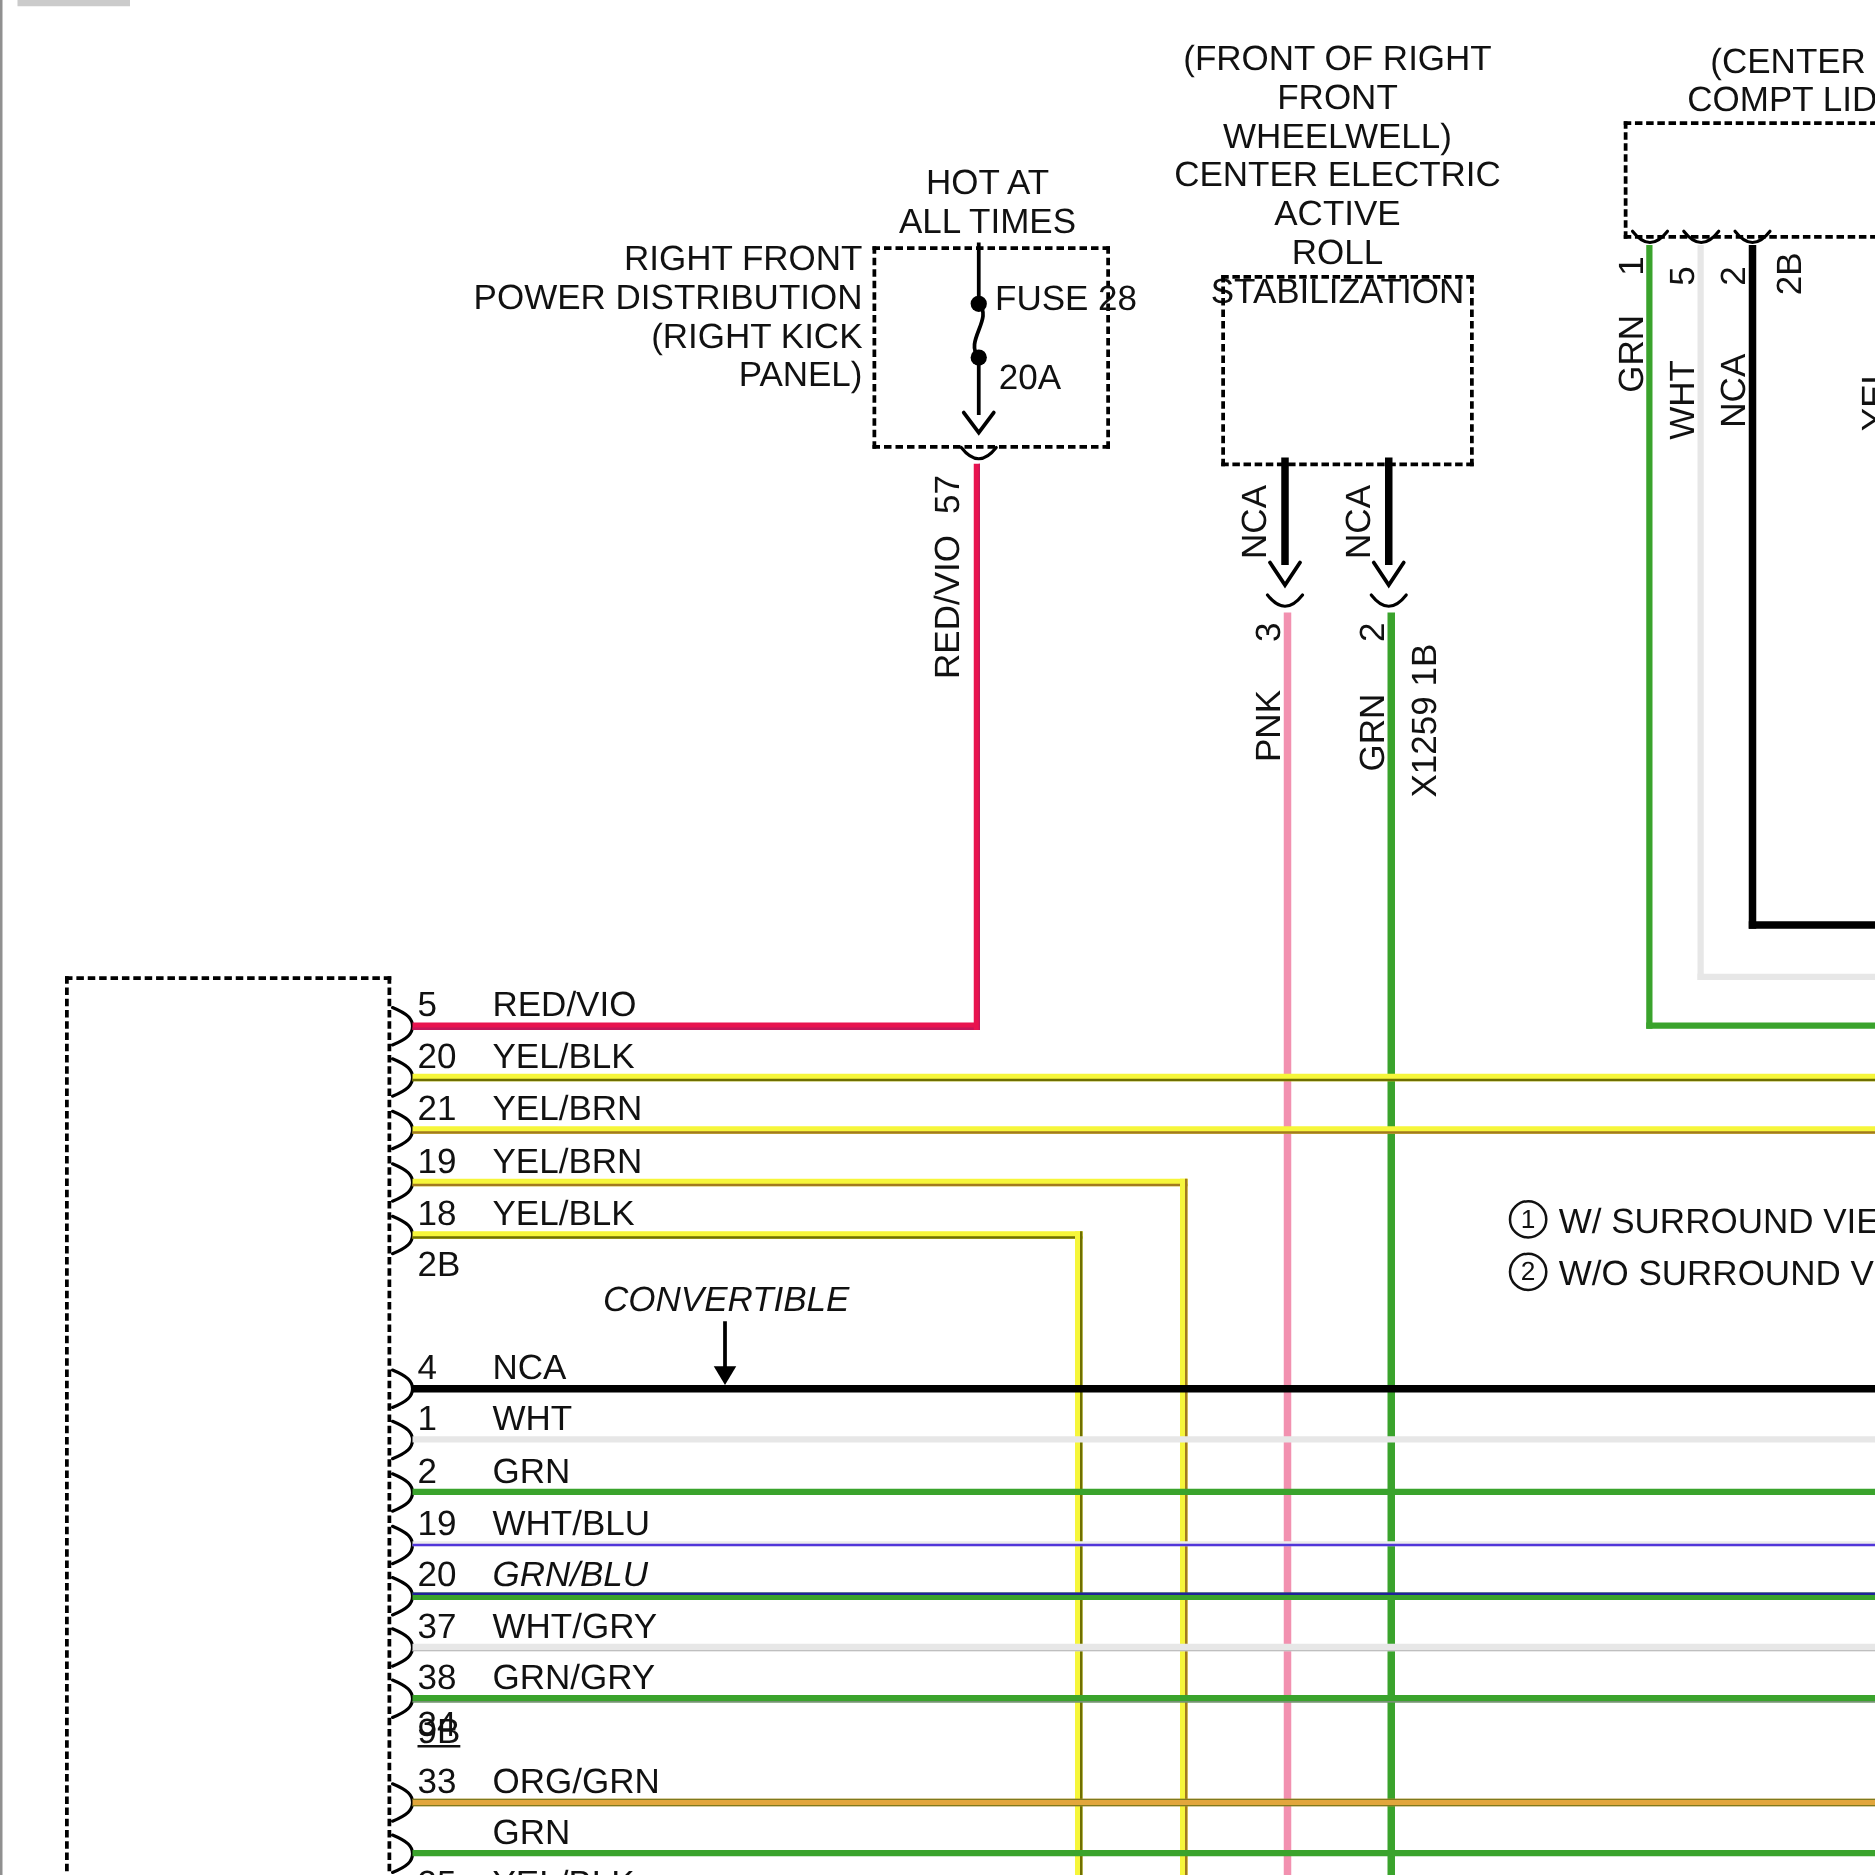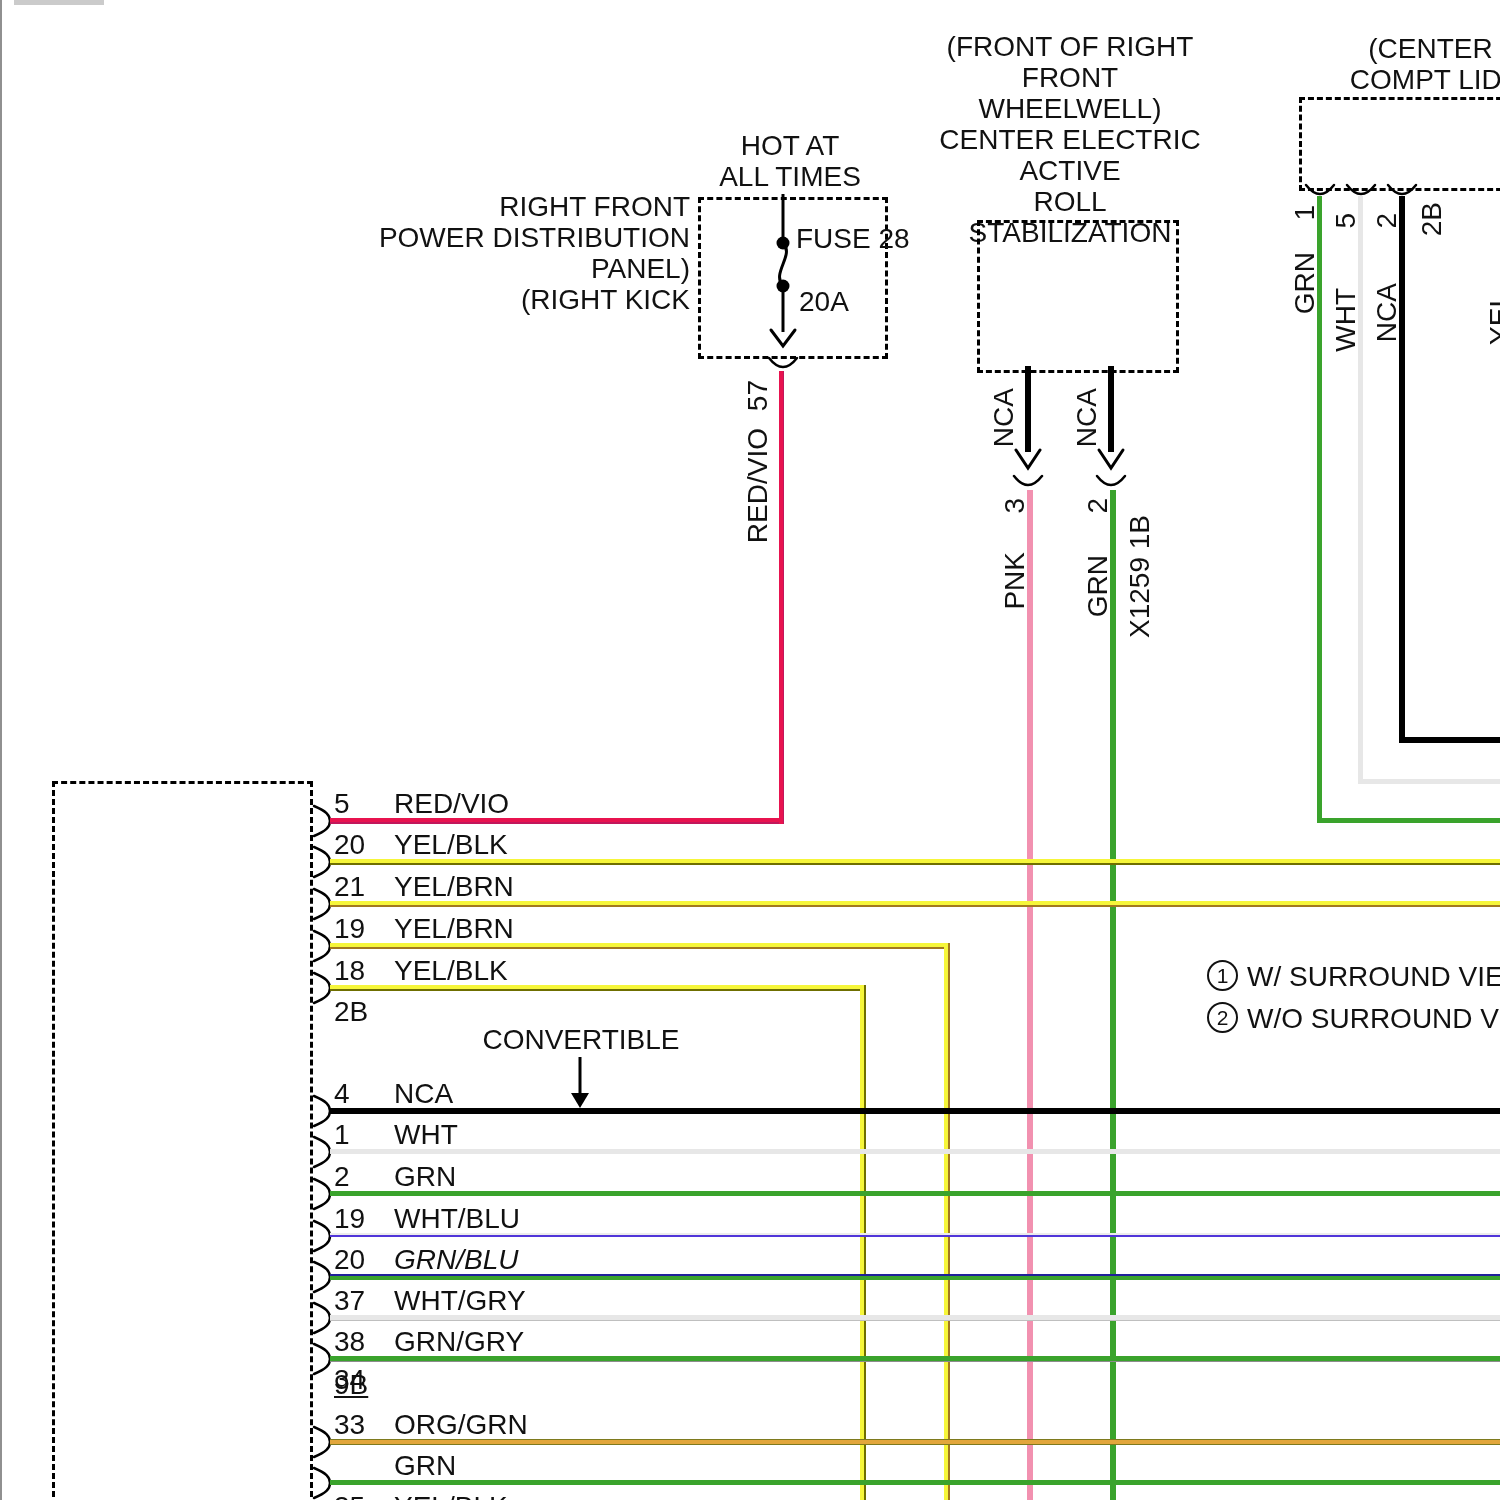--- a/index.html
+++ b/index.html
@@ -50,22 +50,22 @@
 <body>
 
 <div id="canvas">
 
   <div class="abs" style="left:0;top:0;width:2px;height:1500px;background:#909090;"></div>
   <div class="abs" style="left:14px;top:0;width:90px;height:5px;background:#a9a9a9;opacity:.6;"></div>
 
   <div class="block right" style="left:300px;top:191px;width:390px;">
     <div>RIGHT FRONT</div>
     <div>POWER DISTRIBUTION</div>
+    <div>(RIGHT KICK</div>
     <div>PANEL)</div>
-    <div>(RIGHT KICK</div>
   </div>
   <div class="block center" style="left:698px;top:130px;width:184px;">
     <div>HOT AT</div>
     <div>ALL TIMES</div>
   </div>
   <div class="dashbox" style="left:698px;top:197px;width:184px;height:156px;"></div>
 
   <svg style="left:766px;top:180px;" width="34" height="175" viewBox="0 0 34 175">
     <line x1="17" y1="14" x2="17" y2="58" stroke="#000" stroke-width="3"></line>
     <circle cx="17" cy="63" r="6.5" fill="#000"></circle>
@@ -147,21 +147,21 @@
   <div class="vtxt" style="left:1416px;top:202px;">2B</div>
   <div class="vtxt" style="left:1484px;top:292px;">YEL</div>
 
   <div class="note-circle" style="left:1207px;top:960px;">1</div>
   <div class="lbl" style="left:1247px;top:961px;">W/ SURROUND VIEW</div>
   <div class="note-circle" style="left:1207px;top:1002px;">2</div>
   <div class="lbl" style="left:1247px;top:1003px;">W/O SURROUND VIEW</div>
 
   <div class="dashbox" style="left:52px;top:781px;width:255px;height:740px;border-bottom:none;"></div>
 
-  <div class="block center" style="left:471px;top:1024px;width:220px;">CONVERTIBLE</div>
+  <div class="block center" style="left:471px;top:1024px;width:220px;font-style:italic;">CONVERTIBLE</div>
   <svg style="left:567px;top:1055px;" width="26" height="56" viewBox="0 0 26 56">
     <line x1="13" y1="2" x2="13" y2="40" stroke="#000" stroke-width="3"></line>
     <polygon points="4,38 22,38 13,53" fill="#000"></polygon>
   </svg>
 
 <div class="lbl" style="left: 334px; top: 788px;">5</div>
     <div class="lbl" style="left: 394px; top: 788px;">RED/VIO</div>
     <svg width="22" height="34" viewBox="0 0 22 34" style="left: 311px; top: 804px;">
       <path d="M3,2 C15,7 19,11 19,17 C19,23 15,27 3,32" fill="none" stroke="#000" stroke-width="2.5" stroke-linecap="round"></path>
     </svg>

